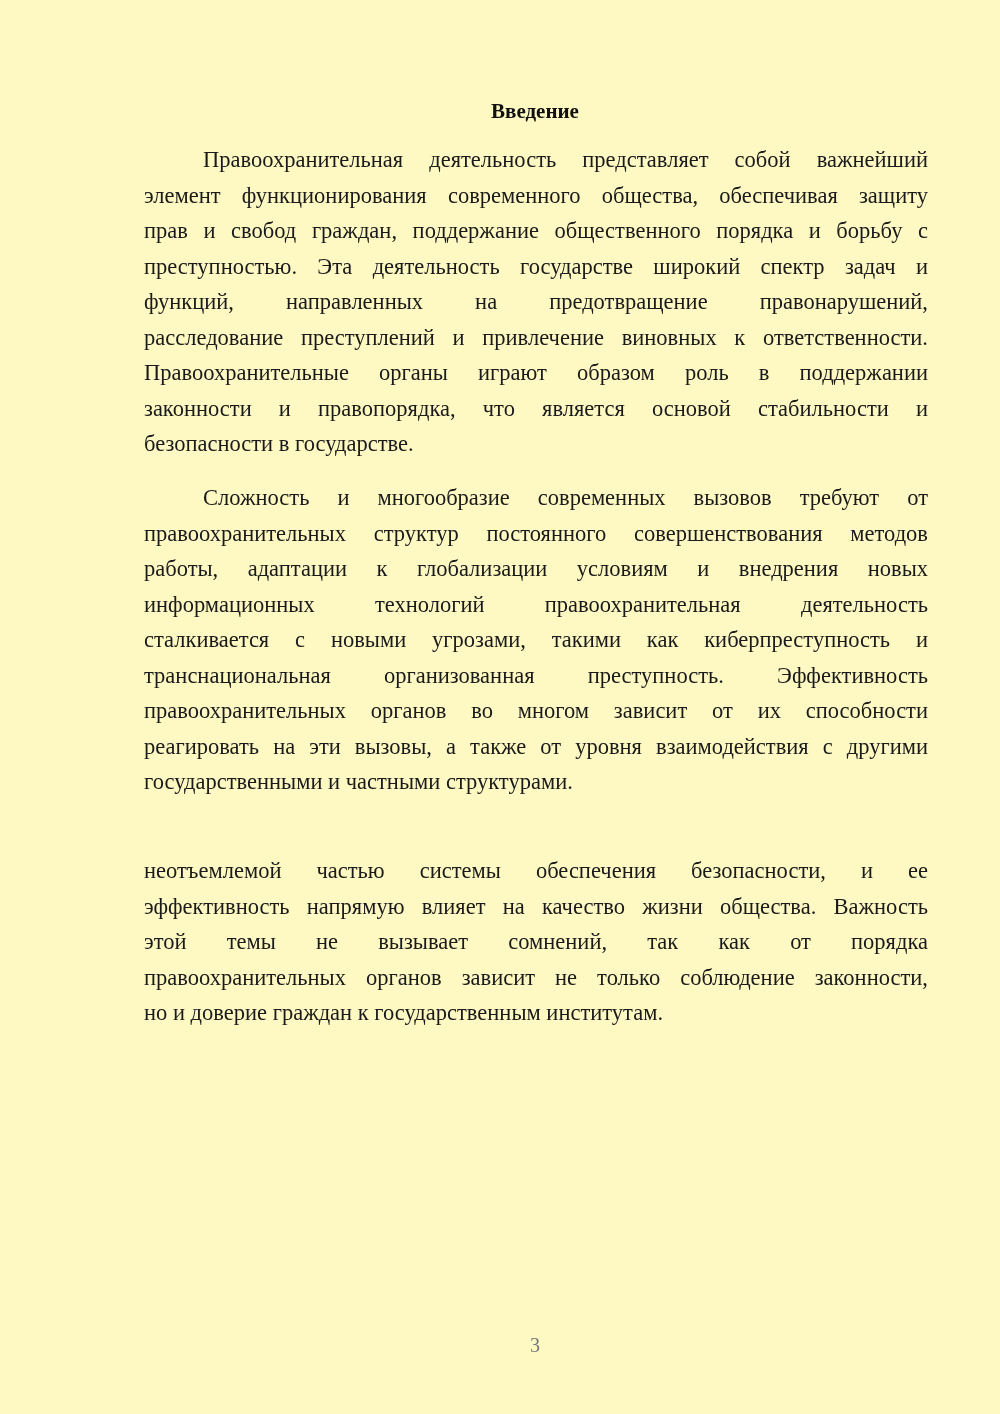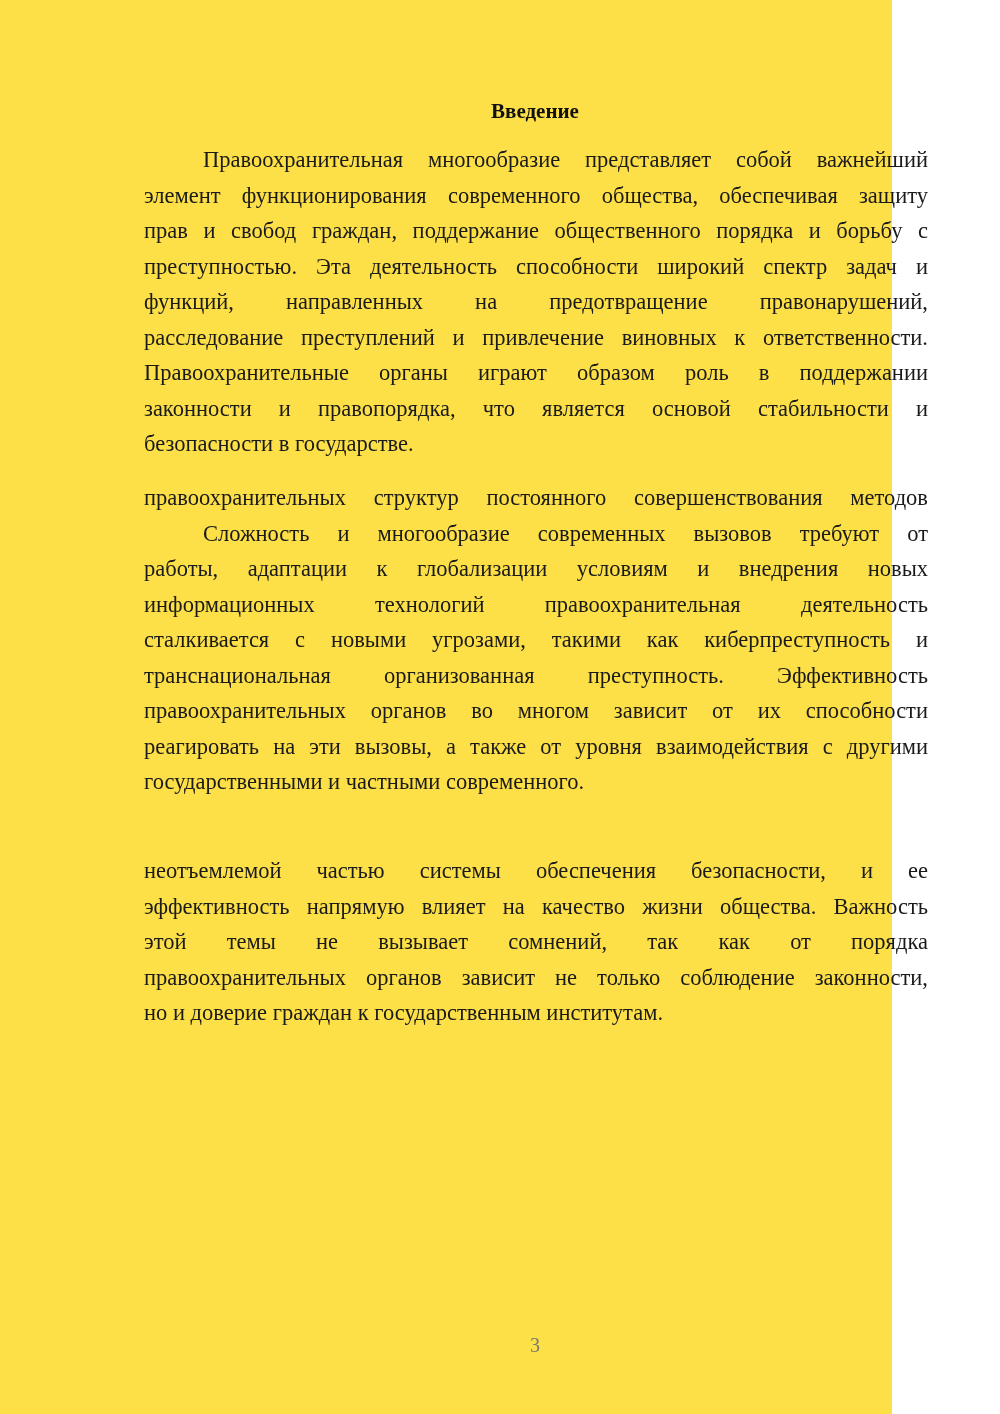--- a/index.html
+++ b/index.html
@@ -12,23 +12,23 @@
       height: 1414px;
       position: relative;
       overflow: hidden;
       font-family: "Liberation Serif", serif;
       color: #1a1a1a;
     }
     .page {
       position: absolute;
       left: 0;
       top: 0;
-      width: 892px;
+      width: 1000px;
       height: 1414px;
-      background: #fde047;
+      background: #fef9c3;
     }
     .title {
       position: absolute;
       top: 97px;
       left: 0;
       width: 1070px;
       text-align: center;
       font-weight: bold;
       font-size: 21px;
       line-height: 28px;
@@ -70,41 +70,41 @@
     }
   </style>
 </head>
 <body>
 
 <div class="page">
 
   <div class="title">Введение</div>
 
   <div class="para" id="p1">
-    <span class="line first">Правоохранительная многообразие представляет собой важнейший</span>
+    <span class="line first">Правоохранительная деятельность представляет собой важнейший</span>
     <span class="line">элемент функционирования современного общества, обеспечивая защиту</span>
     <span class="line">прав и свобод граждан, поддержание общественного порядка и борьбу с</span>
-    <span class="line">преступностью. Эта деятельность способности широкий спектр задач и</span>
+    <span class="line">преступностью. Эта деятельность государстве широкий спектр задач и</span>
     <span class="line">функций, направленных на предотвращение правонарушений,</span>
     <span class="line">расследование преступлений и привлечение виновных к ответственности.</span>
     <span class="line">Правоохранительные органы играют образом роль в поддержании</span>
     <span class="line">законности и правопорядка, что является основой стабильности и</span>
     <span class="line last">безопасности в государстве.</span>
   </div>
 
   <div class="para" id="p2">
+    <span class="line first">Сложность и многообразие современных вызовов требуют от</span>
     <span class="line">правоохранительных структур постоянного совершенствования методов</span>
-    <span class="line first">Сложность и многообразие современных вызовов требуют от</span>
     <span class="line">работы, адаптации к глобализации условиям и внедрения новых</span>
     <span class="line">информационных технологий правоохранительная деятельность</span>
     <span class="line">сталкивается с новыми угрозами, такими как киберпреступность и</span>
     <span class="line">транснациональная организованная преступность. Эффективность</span>
     <span class="line">правоохранительных органов во многом зависит от их способности</span>
     <span class="line">реагировать на эти вызовы, а также от уровня взаимодействия с другими</span>
-    <span class="line last">государственными и частными современного.</span>
+    <span class="line last">государственными и частными структурами.</span>
   </div>
 
   <div class="para" id="p3">
     <span class="line">неотъемлемой частью системы обеспечения безопасности, и ее</span>
     <span class="line">эффективность напрямую влияет на качество жизни общества. Важность</span>
     <span class="line">этой темы не вызывает сомнений, так как от порядка</span>
     <span class="line">правоохранительных органов зависит не только соблюдение законности,</span>
     <span class="line last">но и доверие граждан к государственным институтам.</span>
   </div>
 

